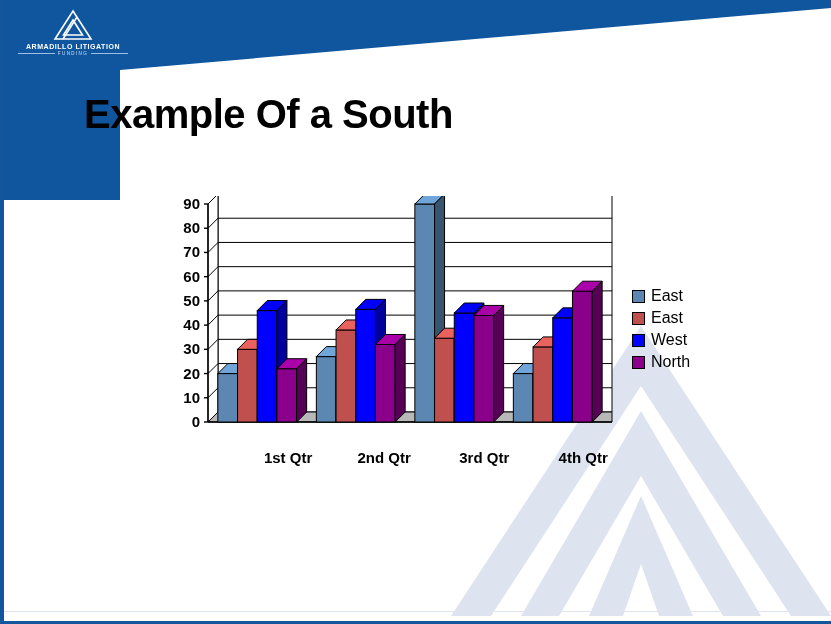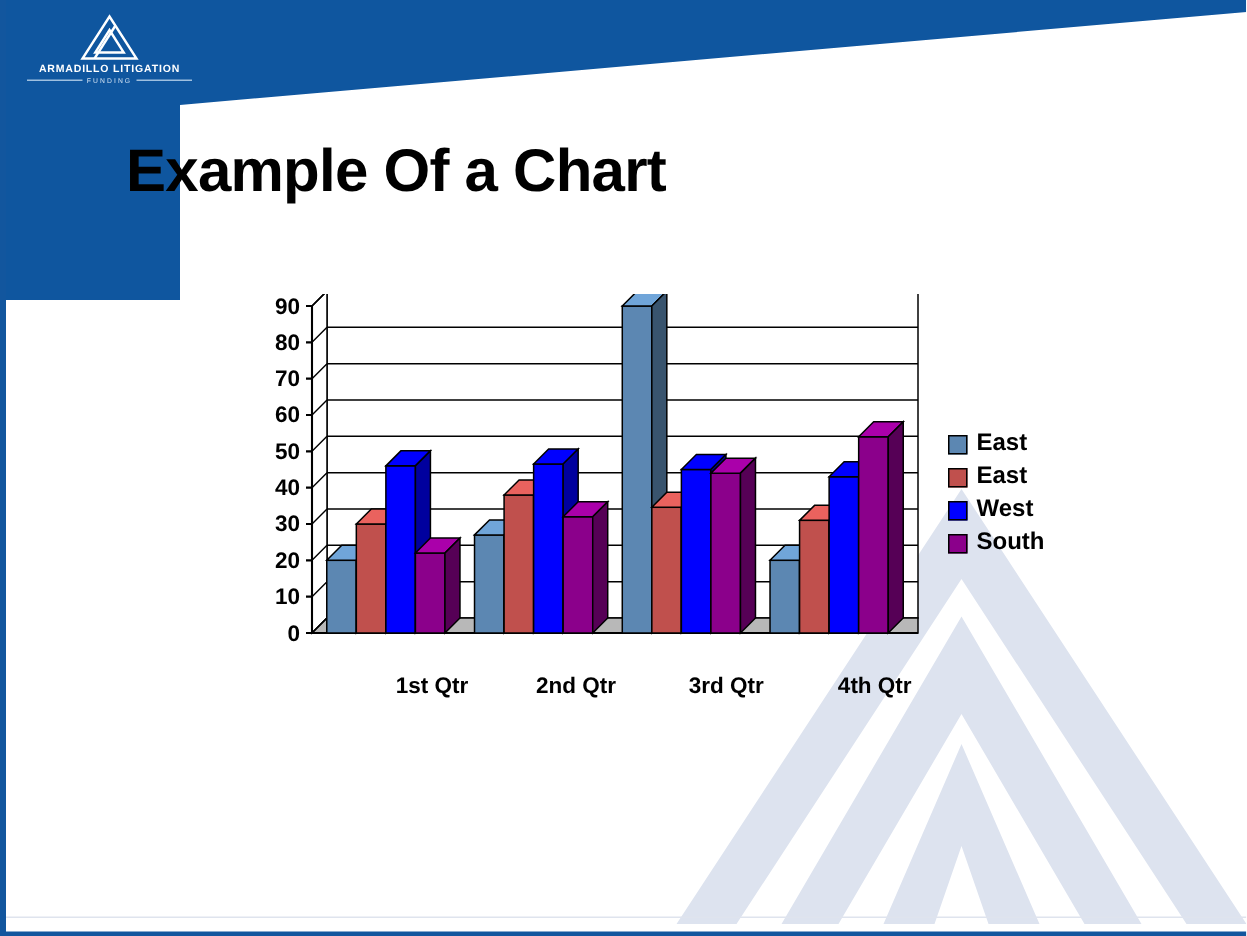--- a/index.html
+++ b/index.html
@@ -71,21 +71,21 @@
   #chart-legend{
     position:absolute;left:632px;top:288px;z-index:3;
   }
   .legend-row{
     display:flex;align-items:center;margin-bottom:6px;height:16px;
   }
   .legend-swatch{
     width:11px;height:11px;border:1px solid #000;margin-right:6px;flex:0 0 auto;
   }
   .legend-label{
-    font-size:16px;font-weight:700;color:#000;line-height:1;
+    font-size:16px;font-weight:400;color:#000;line-height:1;
   }
   .xlabel{
     position:absolute;font-size:15px;font-weight:700;color:#000;
     text-align:right;z-index:3;top:449px;
   }
 </style>
 </head>
 <body>
 
 <div id="slide">
@@ -112,21 +112,21 @@
       </g>
     </svg>
     <span id="logo-name">ARMADILLO LITIGATION</span>
     <div id="logo-sub-wrap">
       <span class="logo-rule"></span>
       <span id="logo-sub">FUNDING</span>
       <span class="logo-rule"></span>
     </div>
   </div>
 
-  <div id="title">Example Of a Chart</div>
+  <div id="title">Example Of a South</div>
 
   <svg id="chart" viewBox="0 0 450 255">
       <polygon points="50,-2 444,-2 444,216 50,216" fill="#ffffff" stroke="#000000" stroke-width="1"></polygon>
       <polygon points="40,8 50,-2 50,216 40,226" fill="#ffffff" stroke="#000000" stroke-width="1"></polygon>
       <polygon points="40,226 50,216 444,216 444,226" fill="#b8b8b8" stroke="#000000" stroke-width="1"></polygon>
       <line x1="36" y1="226" x2="40" y2="226" stroke="#000000" stroke-width="1.4"></line>
       <line x1="40" y1="226" x2="50" y2="216" stroke="#000000" stroke-width="1"></line>
       <text x="32" y="231" text-anchor="end" font-size="15" font-weight="700" font-family="&quot;Liberation Sans&quot;, sans-serif" fill="#000000">0</text>
       <line x1="50" y1="191.77777777777777" x2="444" y2="191.77777777777777" stroke="#000000" stroke-width="1"></line>
       <line x1="36" y1="201.77777777777777" x2="40" y2="201.77777777777777" stroke="#000000" stroke-width="1.4"></line>
@@ -224,21 +224,21 @@
       <div class="legend-row">
         <span class="legend-swatch" style="background: rgb(192, 80, 77);"></span>
         <span class="legend-label">East</span>
       </div>
       <div class="legend-row">
         <span class="legend-swatch" style="background: rgb(0, 0, 255);"></span>
         <span class="legend-label">West</span>
       </div>
       <div class="legend-row">
         <span class="legend-swatch" style="background: rgb(139, 0, 139);"></span>
-        <span class="legend-label">South</span>
+        <span class="legend-label">North</span>
       </div>
     </div>
 
 <div class="xlabel" style="left: 212.25px; width: 100px;">1st Qtr</div>
     <div class="xlabel" style="left: 310.75px; width: 100px;">2nd Qtr</div>
     <div class="xlabel" style="left: 409.25px; width: 100px;">3rd Qtr</div>
     <div class="xlabel" style="left: 507.75px; width: 100px;">4th Qtr</div>
   </div>
 
 </body></html>

